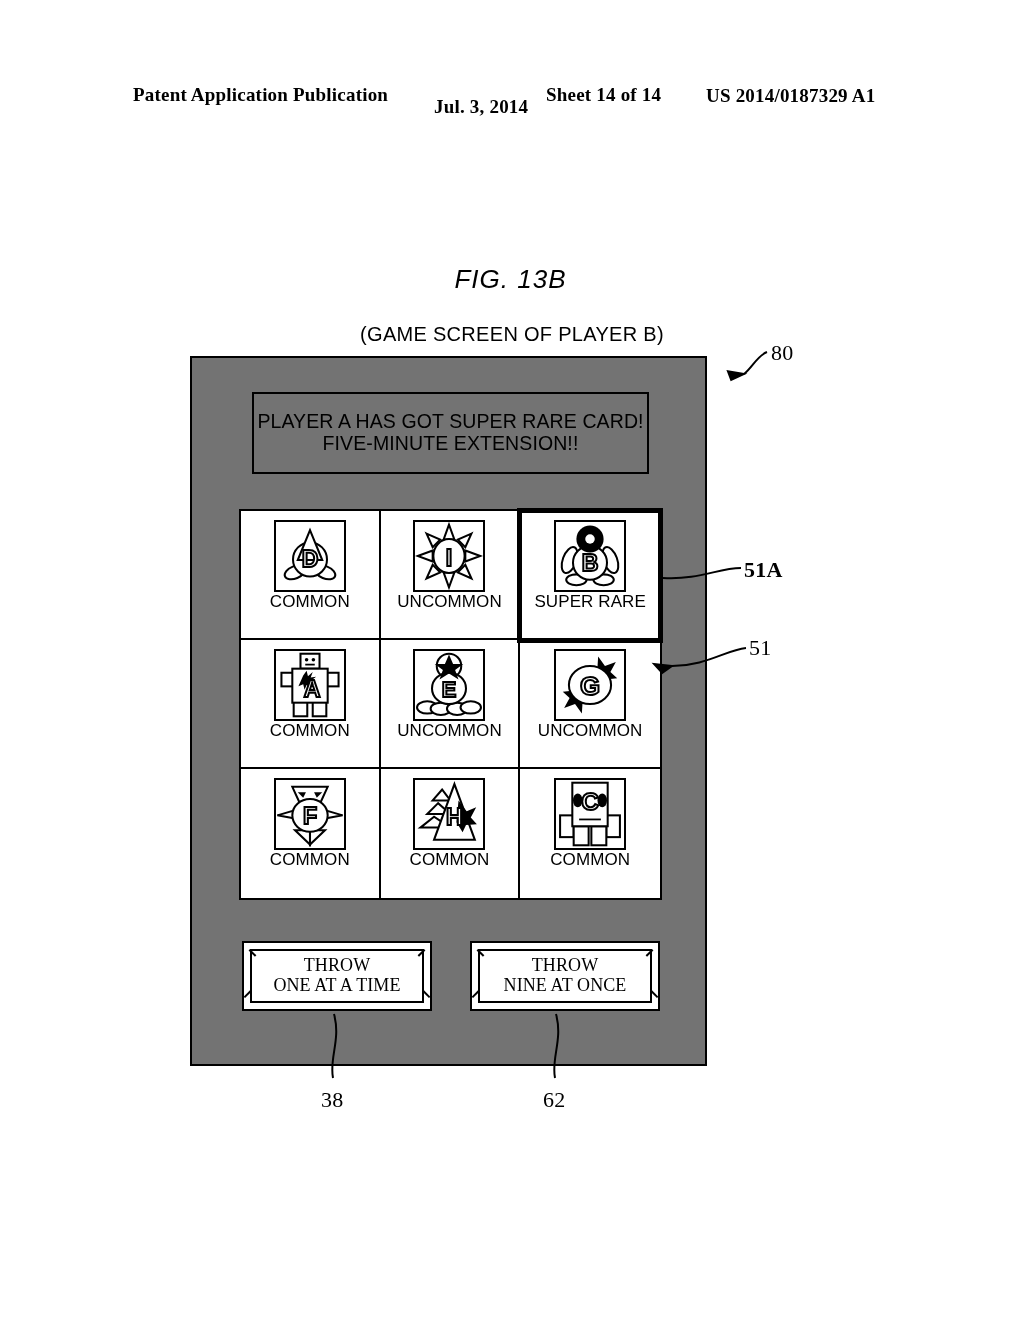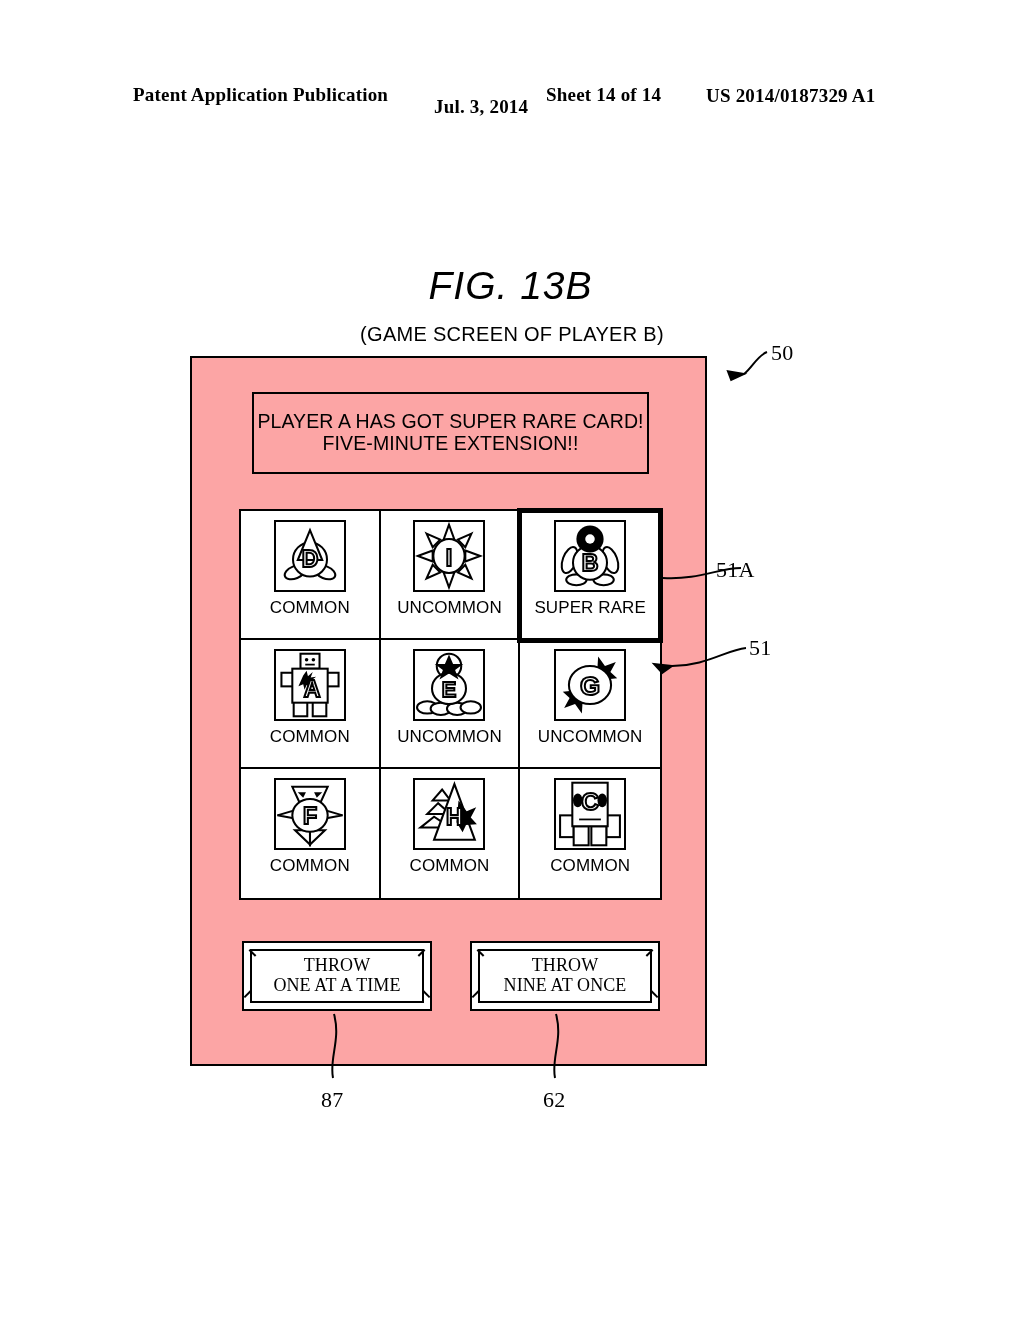--- a/index.html
+++ b/index.html
@@ -29,40 +29,40 @@
   .pat-header .hdr-pub   { position: absolute; left: 133px;  top: 0; }
   .pat-header .hdr-date  { position: absolute; left: 434px;  top: 12px; }
   .pat-header .hdr-sheet { position: absolute; left: 546px;  top: 0; text-align: center; }
   .pat-header .hdr-num   { position: absolute; left: 706px;  top: 1px; }
 
   
   .fig-title {
     position: absolute;
     left: 0; right: 3px; top: 264px;
     text-align: center;
-    font-size: 39px;
+    font-size: 26px;
     font-style: italic;
     font-weight: normal;
     letter-spacing: 1px;
   }
   .fig-subtitle {
     position: absolute;
     left: 0; right: 0; top: 323px;
     text-align: center;
     font-size: 20px;
     letter-spacing: 0.3px;
   }
 
   
   .game-screen {
     position: absolute;
     left: 190px; top: 356px;
     width: 517px; height: 710px;
     border: 2px solid #000;
-    background: #fca5a5;
+    background: #737373;
     box-sizing: border-box;
   }
 
   
   .message-box {
     position: absolute;
     left: 60px; top: 34px;
     width: 397px; height: 82px;
     border: 2px solid #000;
     box-sizing: border-box;
@@ -112,21 +112,20 @@
   .card-art {
     width: 72px; height: 72px;
     border: 2px solid #000;
     box-sizing: border-box;
     background: #fff;
     display: block;
   }
   .card-art svg { display: block; width: 100%; height: 100%; }
 
   .card-label {
-    margin-top: 6px;
     font-size: 17px;
     letter-spacing: 0.1px;
     white-space: nowrap;
   }
 
   
   .btn-row {
     position: absolute;
     left: 50px; top: 583px;
     width: 420px; height: 72px;
@@ -171,21 +170,21 @@
   .bev-br { right: -2px; bottom: -2px; transform: rotate(45deg);  transform-origin: right bottom; }
 
   
   .ref {
     position: absolute;
     font-family: "Liberation Serif", serif;
     font-size: 22px;
     letter-spacing: 0.3px;
   }
   .ref-50  { left: 771px; top: 340px; }
-  .ref-51a { left: 716px; top: 557px; }
+  .ref-51a { left: 744px; top: 557px; font-weight: bold; }
   .ref-51  { left: 749px; top: 635px; text-align: right; }
   .ref-52  { left: 321px; top: 1087px; }
   .ref-53  { left: 543px; top: 1087px; }
 
   .leader-svg {
     position: absolute;
     left: 0; top: 0;
     width: 1024px; height: 1320px;
     pointer-events: none;
   }
@@ -418,17 +417,17 @@
 
     <path d="M333 1078 C 329 1058, 341 1040, 334 1014"></path>
 
     <path d="M555 1078 C 551 1058, 563 1040, 556 1014"></path>
   </g>
 
   <path d="M744 374 l16 -3 l-6 -7 z" fill="#000" stroke="#000" stroke-width="2" transform="rotate(200 744 374)"></path>
   <path d="M672 666 l18 0 l-9 -8 z" fill="#000" stroke="#000" stroke-width="2" transform="rotate(186 672 666)"></path>
 </svg>
 
-<div class="ref ref-50">50</div>
+<div class="ref ref-50">80</div>
 <div class="ref ref-51a">51A</div>
 <div class="ref ref-51">51</div>
-<div class="ref ref-52">87</div>
+<div class="ref ref-52">38</div>
 <div class="ref ref-53">62</div>
 
 </body></html>

